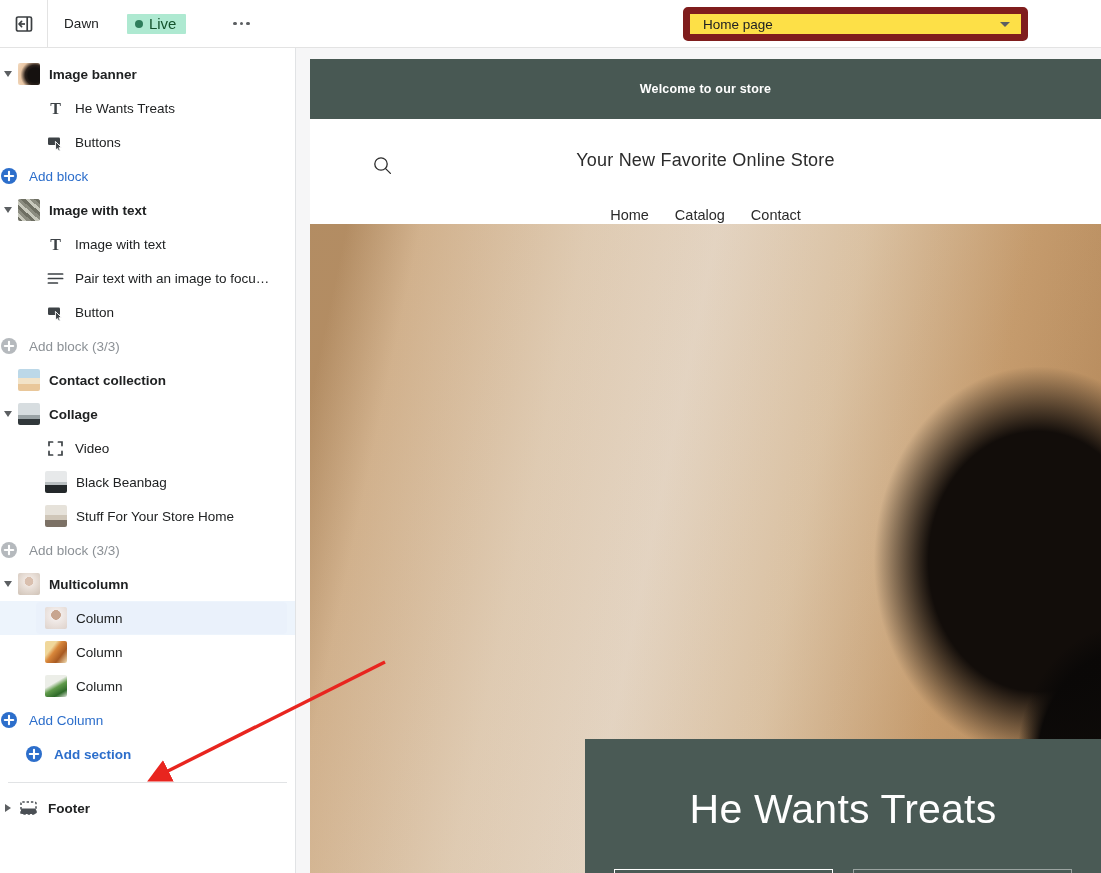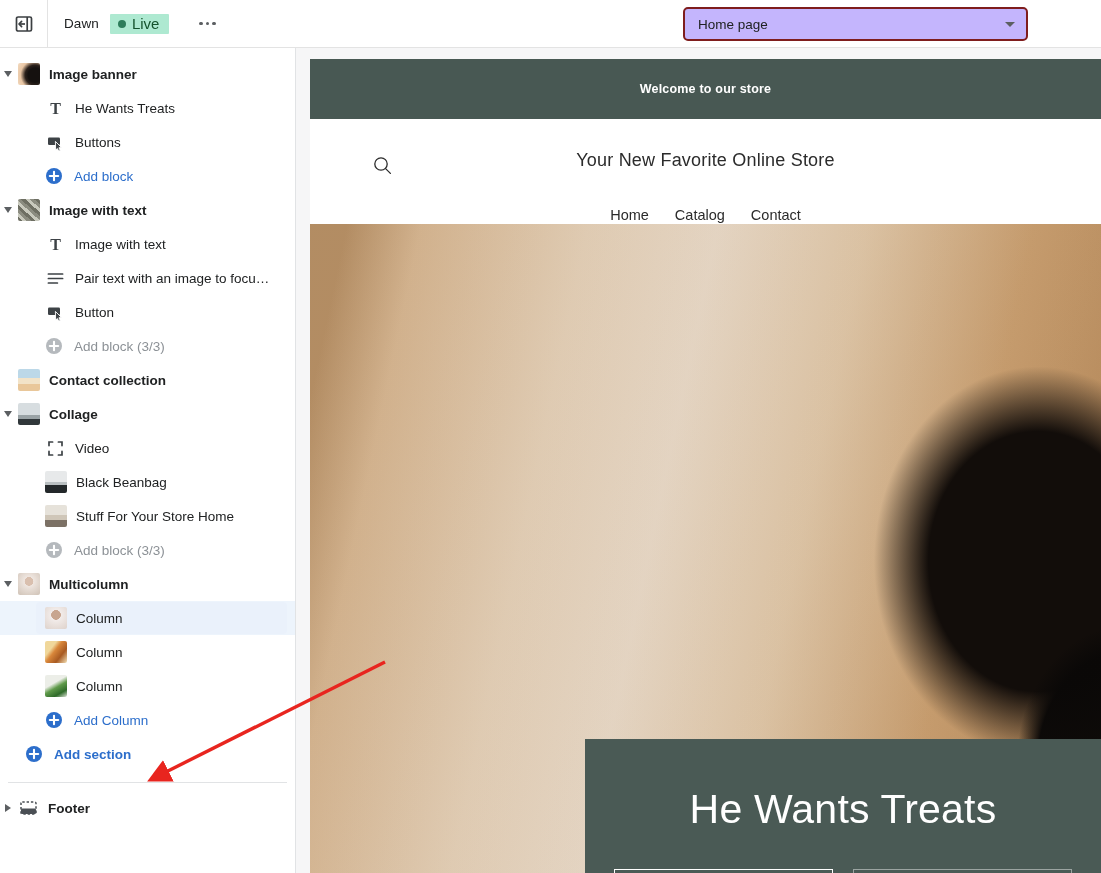--- a/index.html
+++ b/index.html
@@ -13,59 +13,59 @@
   
   #topbar {
     height: 48px; min-height: 48px; display: flex; align-items: center;
     background: #fff; border-bottom: 1px solid #e3e3e3; position: relative;
   }
   #collapse-btn {
     width: 48px; height: 48px; display: flex; align-items: center; justify-content: center;
     border-right: 1px solid #e3e3e3; cursor: pointer;
   }
   .ico { display: block; }
-  #theme-meta { display: flex; align-items: center; gap: 11px; padding-left: 16px; }
+  #theme-meta { display: flex; align-items: center; gap: 28px; padding-left: 16px; }
   #theme-name { font-size: 13.5px; color: #202223; font-weight: 400; letter-spacing: .1px; }
   #live-badge {
     display: inline-flex; align-items: center; gap: 6px;
     background: #aee9d1; color: #14532d; border-radius: 1px;
     padding: 3px 10px 3px 8px; font-size: 15px; line-height: 14px; cursor: pointer;
   }
   #live-dot { width: 8px; height: 8px; border-radius: 50%; background: #2e7d5b; display: block; }
   #more-btn {
     margin-left: 13px; width: 28px; height: 28px; border-radius: 5px;
     display: flex; align-items: center; justify-content: center; gap: 3px; cursor: pointer;
   }
   #more-btn span { width: 3.5px; height: 3.5px; border-radius: 50%; background: #5c5f62; }
   #page-select-wrap {
     position: absolute; left: 683px; top: 7px; width: 345px; height: 34px;
   }
   #page-select {
-    width: 100%; height: 100%; border: 2px solid #7f1d1d; border-radius: 5px;
-    background: #c4b5fd; display: flex; align-items: center; justify-content: space-between;
+    width: 100%; height: 100%; border: 7px solid #7f1d1d; border-radius: 5px;
+    background: #fde047; display: flex; align-items: center; justify-content: space-between;
     padding: 0 11px 0 13px; cursor: pointer;
   }
   #page-select-label { font-size: 13.5px; color: #202223; }
   .caret { width: 0; height: 0; border-left: 5px solid transparent; border-right: 5px solid transparent; border-top: 5.5px solid #5c5f62; }
 
   
   #body { flex: 1; display: flex; min-height: 0; }
 
   
   #sidebar {
     width: 296px; min-width: 296px; height: 825px; background: #fff;
     border-right: 1px solid #e1e3e5; padding-top: 9px; overflow: hidden; position: relative;
   }
   .row {
     display: flex; align-items: center; height: 34px; cursor: pointer;
     font-size: 13.5px; color: #202223; position: relative; white-space: nowrap;
   }
   .row.section { font-weight: 700; }
   .row.block   { padding-left: 45px; }
-  .row.action  { padding-left: 45px; color: #2c6ecb; }
+  .row.action  { color: #2c6ecb; }
   .row.action.disabled { color: #8c9196; cursor: default; }
   .row.addsection { padding-left: 25px; color: #2c6ecb; font-weight: 700; }
   .row.selected { background: #edf4fc; }
   .row.selected::before {
     content: ""; position: absolute; left: 36px; right: 8px; top: 1px; bottom: 1px;
     background: #eaf1fb; border-radius: 4px; z-index: 0;
   }
   .row.selected > * { position: relative; z-index: 1; }
 
   .tri { width: 16px; min-width: 16px; display: flex; align-items: center; justify-content: center; margin-right: 2px; }

